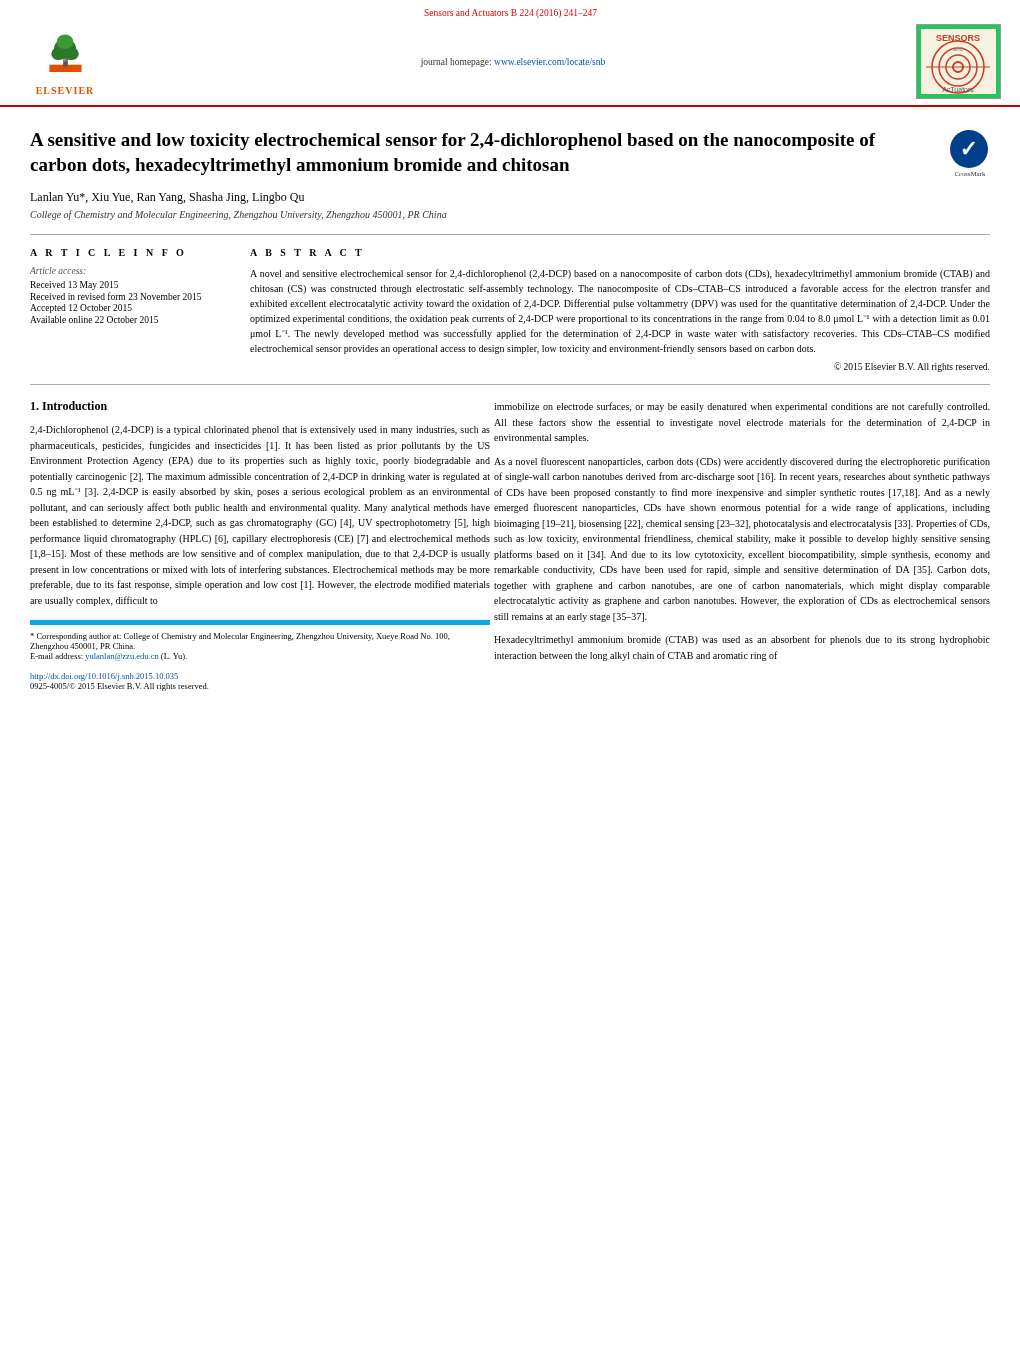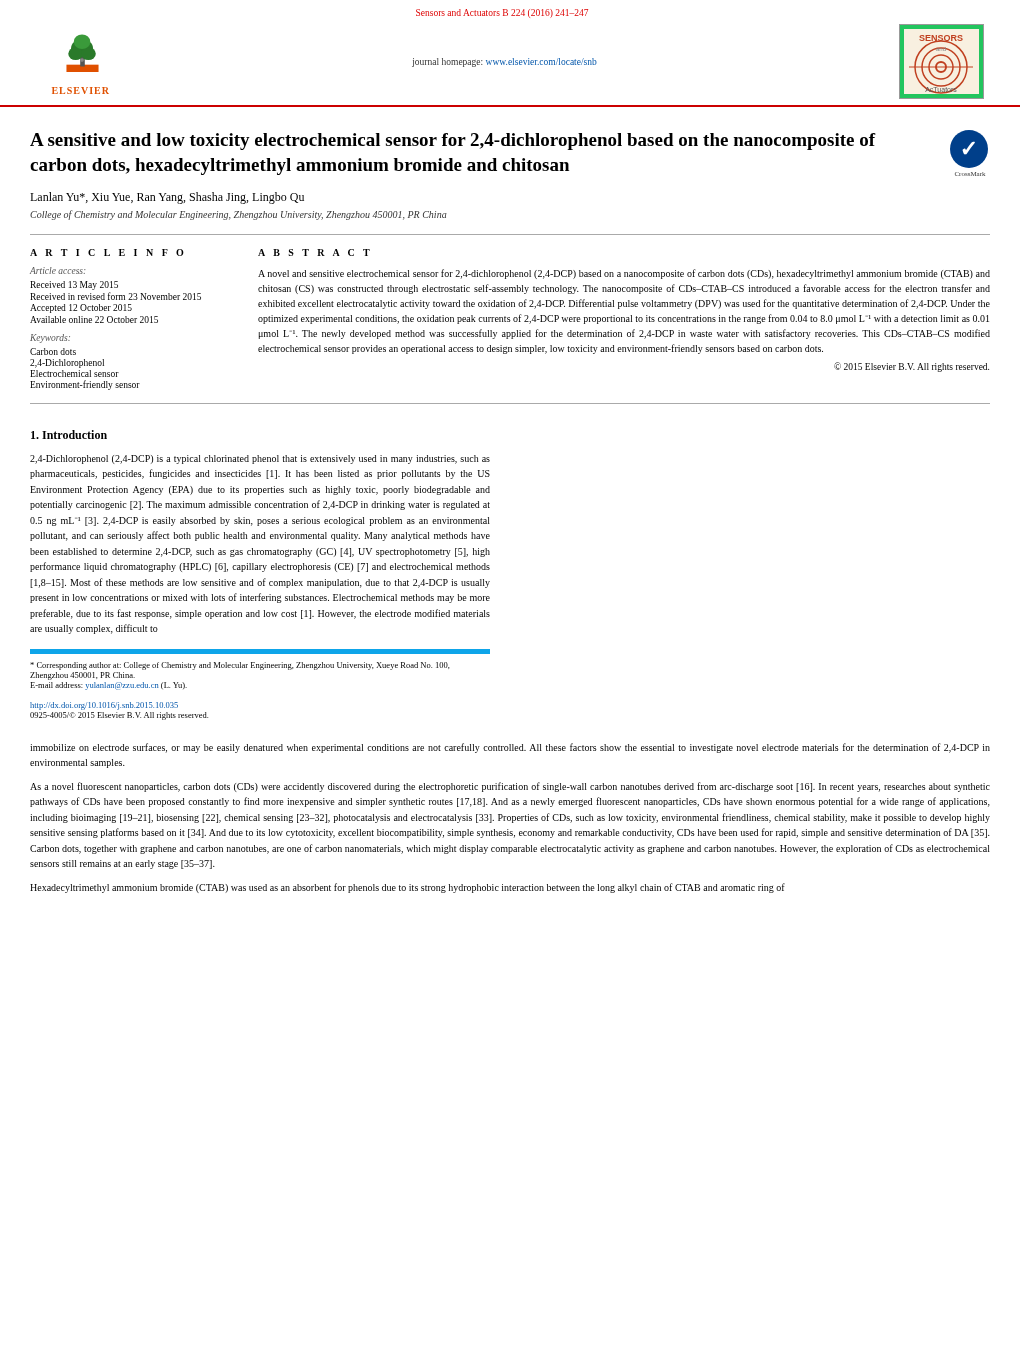--- a/index.html
+++ b/index.html
@@ -13,41 +13,41 @@
     }
     .page {
       width: 1020px;
       min-height: 1351px;
       background: #fff;
       padding: 0;
     }
     
     .header {
       border-bottom: 2px solid #c00;
-      padding: 8px 36px 6px 20px;
+      padding: 8px 19px 6px 20px;
       display: flex;
       flex-direction: column;
       align-items: stretch;
     }
     .header-top-bar {
       text-align: center;
       font-size: 9.5px;
       color: #d00;
       margin-bottom: 6px;
     }
     .header-main {
       display: flex;
       align-items: center;
       justify-content: space-between;
     }
     .elsevier-logo {
       width: 90px;
       display: flex;
       flex-direction: column;
-      align-items: flex-end;
+      align-items: center;
     }
     .elsevier-tree {
       width: 55px;
       height: 55px;
     }
     .elsevier-label {
       font-size: 10px;
       font-weight: bold;
       color: #e05000;
       letter-spacing: 1px;
@@ -146,22 +146,22 @@
     .affiliation {
       font-size: 10px;
       font-style: italic;
       color: #333;
       margin-bottom: 14px;
     }
 
     
     .two-col-section {
       display: flex;
-      gap: 28px;
-      margin-bottom: 24px;
+      gap: 20px;
+      margin-bottom: 14px;
       border-top: 1px solid #aaa;
       border-bottom: 1px solid #aaa;
       padding: 12px 0;
     }
     .article-info-col {
       width: 200px;
       flex-shrink: 0;
     }
     .abstract-col {
       flex: 1;
@@ -202,23 +202,22 @@
     .abstract-copyright {
       font-size: 9.5px;
       color: #000;
       text-align: right;
       margin-top: 6px;
     }
 
     
     .main-body {
       display: flex;
-      gap: 20px;
+      gap: 4px;
       margin-top: 4px;
-      flex-direction: column;
     }
     .main-left {
       width: 460px;
       flex-shrink: 0;
     }
     .main-right {
       flex: 1;
     }
 
     .section-heading {
@@ -323,27 +322,20 @@
     <div class="affiliation">College of Chemistry and Molecular Engineering, Zhengzhou University, Zhengzhou 450001, PR China</div>
 
     <div class="two-col-section">
       <div class="article-info-col">
         <div class="col-heading">A R T I C L E   I N F O</div>
         <div class="info-section-label">Article access:</div>
         <div class="info-row">Received 13 May 2015</div>
         <div class="info-row">Received in revised form 23 November 2015</div>
         <div class="info-row">Accepted 12 October 2015</div>
         <div class="info-row">Available online 22 October 2015</div>
-        <div class="keywords-section">
-          <div class="info-section-label">Keywords:</div>
-          <div class="keyword-item">Carbon dots</div>
-          <div class="keyword-item">2,4-Dichlorophenol</div>
-          <div class="keyword-item">Electrochemical sensor</div>
-          <div class="keyword-item">Environment-friendly sensor</div>
-        </div>
       </div>
       <div class="abstract-col">
         <div class="col-heading">A B S T R A C T</div>
         <div class="abstract-text">A novel and sensitive electrochemical sensor for 2,4-dichlorophenol (2,4-DCP) based on a nanocomposite of carbon dots (CDs), hexadecyltrimethyl ammonium bromide (CTAB) and chitosan (CS) was constructed through electrostatic self-assembly technology. The nanocomposite of CDs–CTAB–CS introduced a favorable access for the electron transfer and exhibited excellent electrocatalytic activity toward the oxidation of 2,4-DCP. Differential pulse voltammetry (DPV) was used for the quantitative determination of 2,4-DCP. Under the optimized experimental conditions, the oxidation peak currents of 2,4-DCP were proportional to its concentrations in the range from 0.04 to 8.0 μmol L⁻¹ with a detection limit as 0.01 μmol L⁻¹. The newly developed method was successfully applied for the determination of 2,4-DCP in waste water with satisfactory recoveries. This CDs–CTAB–CS modified electrochemical sensor provides an operational access to design simpler, low toxicity and environment-friendly sensors based on carbon dots.</div>
         <div class="abstract-copyright">© 2015 Elsevier B.V. All rights reserved.</div>
       </div>
     </div>
 
     <div class="main-body">
       <div class="main-left">

